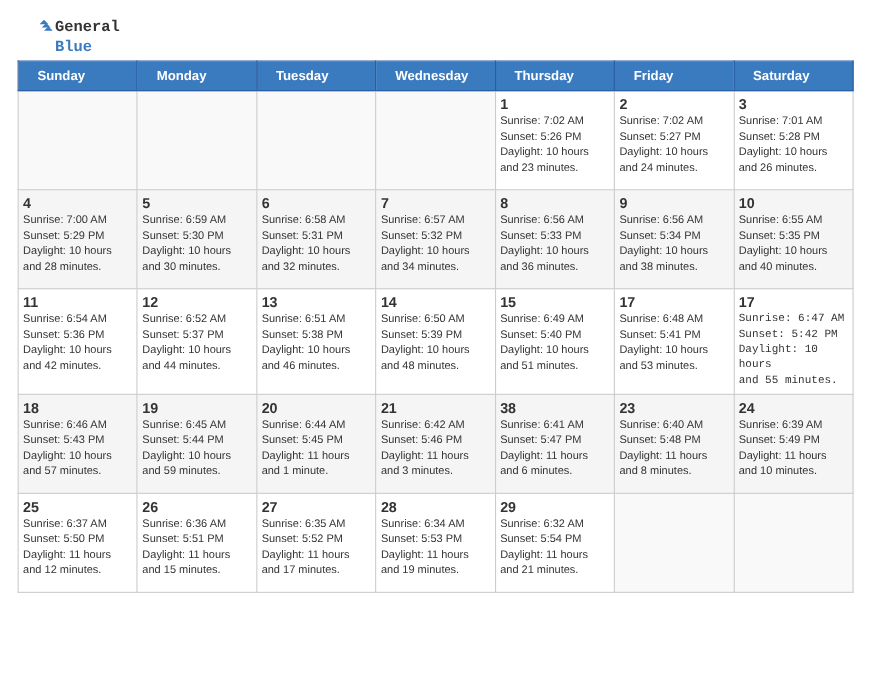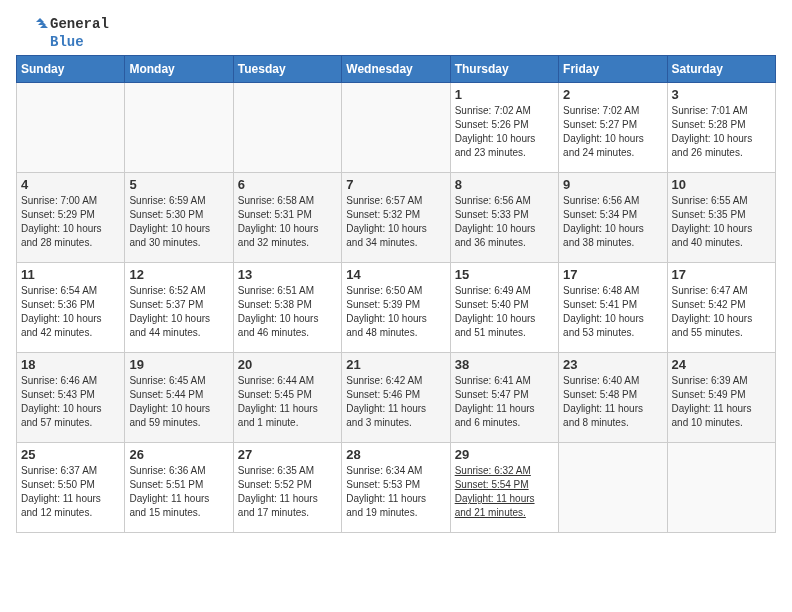--- a/index.html
+++ b/index.html
@@ -37,21 +37,21 @@
     table {
       width: 100%;
       border-collapse: collapse;
       table-layout: fixed;
     }
     thead tr th {
       background: #3a7abf;
       color: #fff;
       font-size: 12px;
       font-weight: bold;
-      padding: 6px 4px;
+      padding: 6px 17px;
       text-align: left;
       border: 1px solid #2a5a9f;
     }
     tbody tr td {
       vertical-align: top;
       border: 1px solid #ccc;
       padding: 4px 4px;
       font-size: 10px;
       color: #333;
       height: 90px;
@@ -228,21 +228,21 @@
         </td>
         <td>
           <div class="day-number">17</div>
           <div class="day-info" style="white-space: pre-line;">Sunrise: 6:48 AM
 Sunset: 5:41 PM
 Daylight: 10 hours
 and 53 minutes.</div>
         </td>
         <td>
           <div class="day-number">17</div>
-          <div class="day-info" style="white-space: pre-line;">Sunrise: 6:47 AM
+          <div class="day-info" style="white-space: pre-line; font-family: Liberation Mono, monospace;">Sunrise: 6:47 AM
 Sunset: 5:42 PM
 Daylight: 10 hours
 and 55 minutes.</div>
         </td>
       </tr>
       <tr>
         <td>
           <div class="day-number">18</div>
           <div class="day-info" style="white-space: pre-line;">Sunrise: 6:46 AM
 Sunset: 5:43 PM
@@ -316,21 +316,21 @@
         </td>
         <td>
           <div class="day-number">28</div>
           <div class="day-info" style="white-space: pre-line;">Sunrise: 6:34 AM
 Sunset: 5:53 PM
 Daylight: 11 hours
 and 19 minutes.</div>
         </td>
         <td>
           <div class="day-number">29</div>
-          <div class="day-info" style="white-space: pre-line; text-decoration: underline;">Sunrise: 6:32 AM
+          <div class="day-info" style="white-space: pre-line;">Sunrise: 6:32 AM
 Sunset: 5:54 PM
 Daylight: 11 hours
 and 21 minutes.</div>
         </td>
         <td class="empty-cell"></td>
         <td class="empty-cell"></td>
       </tr>
     </tbody>
 </table>
 

